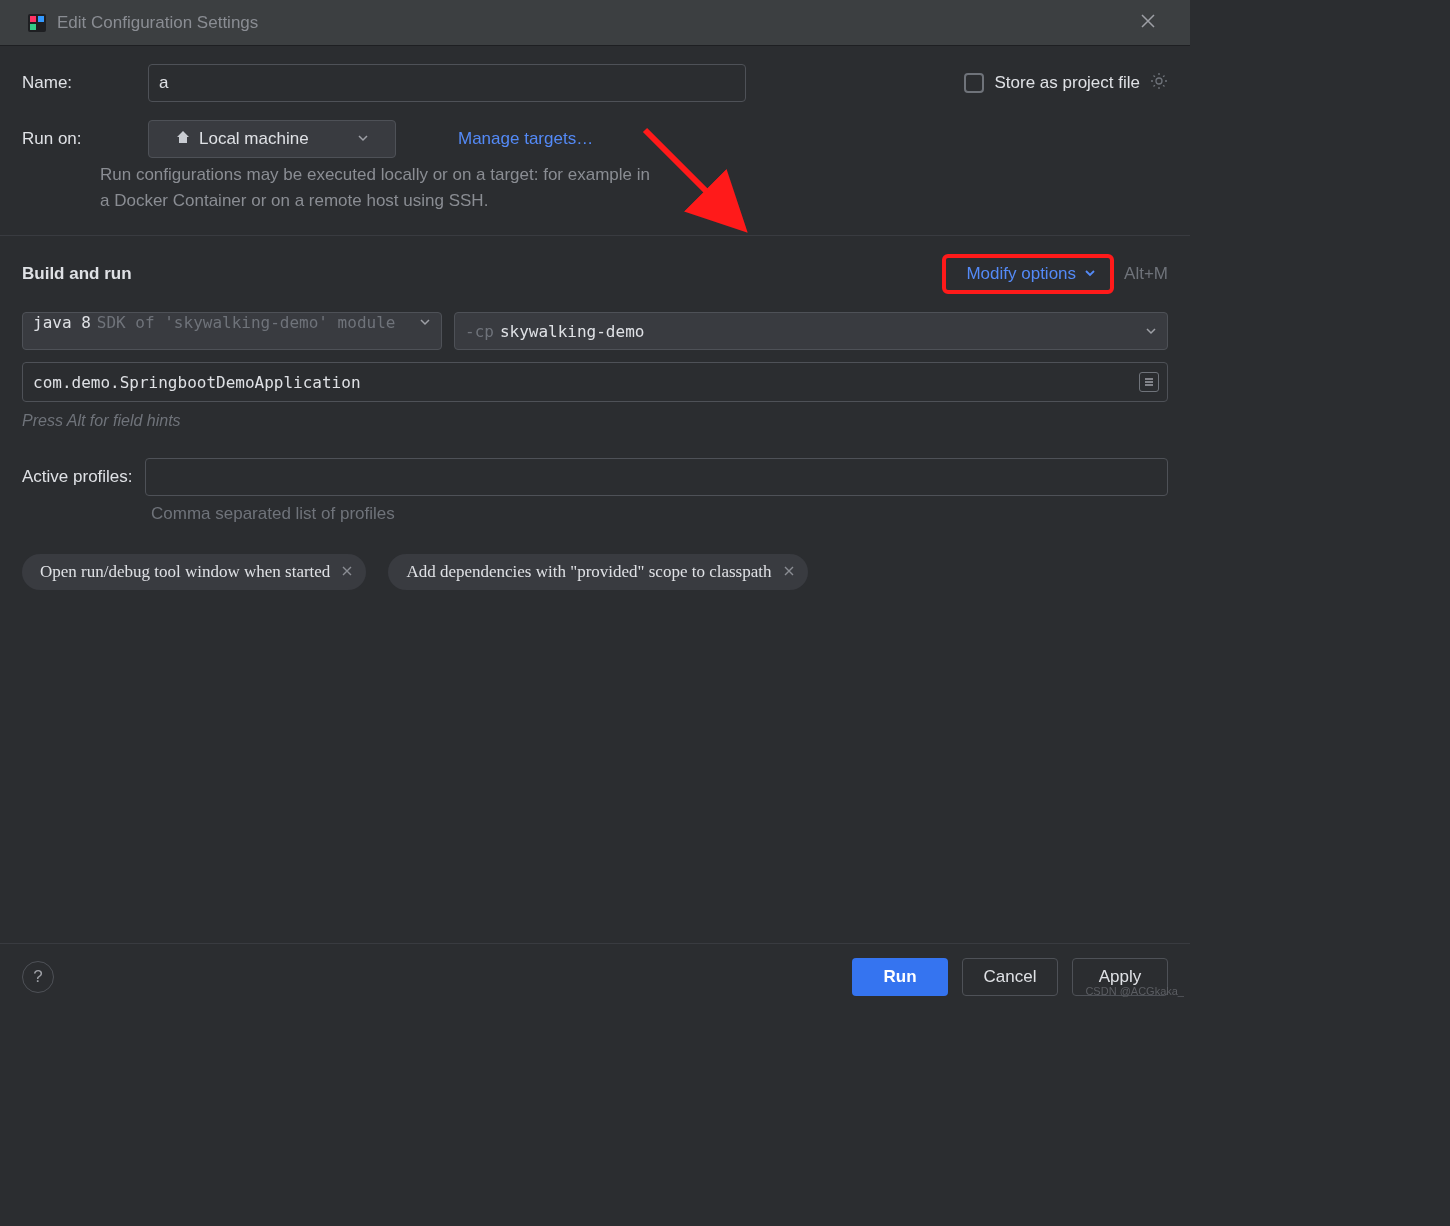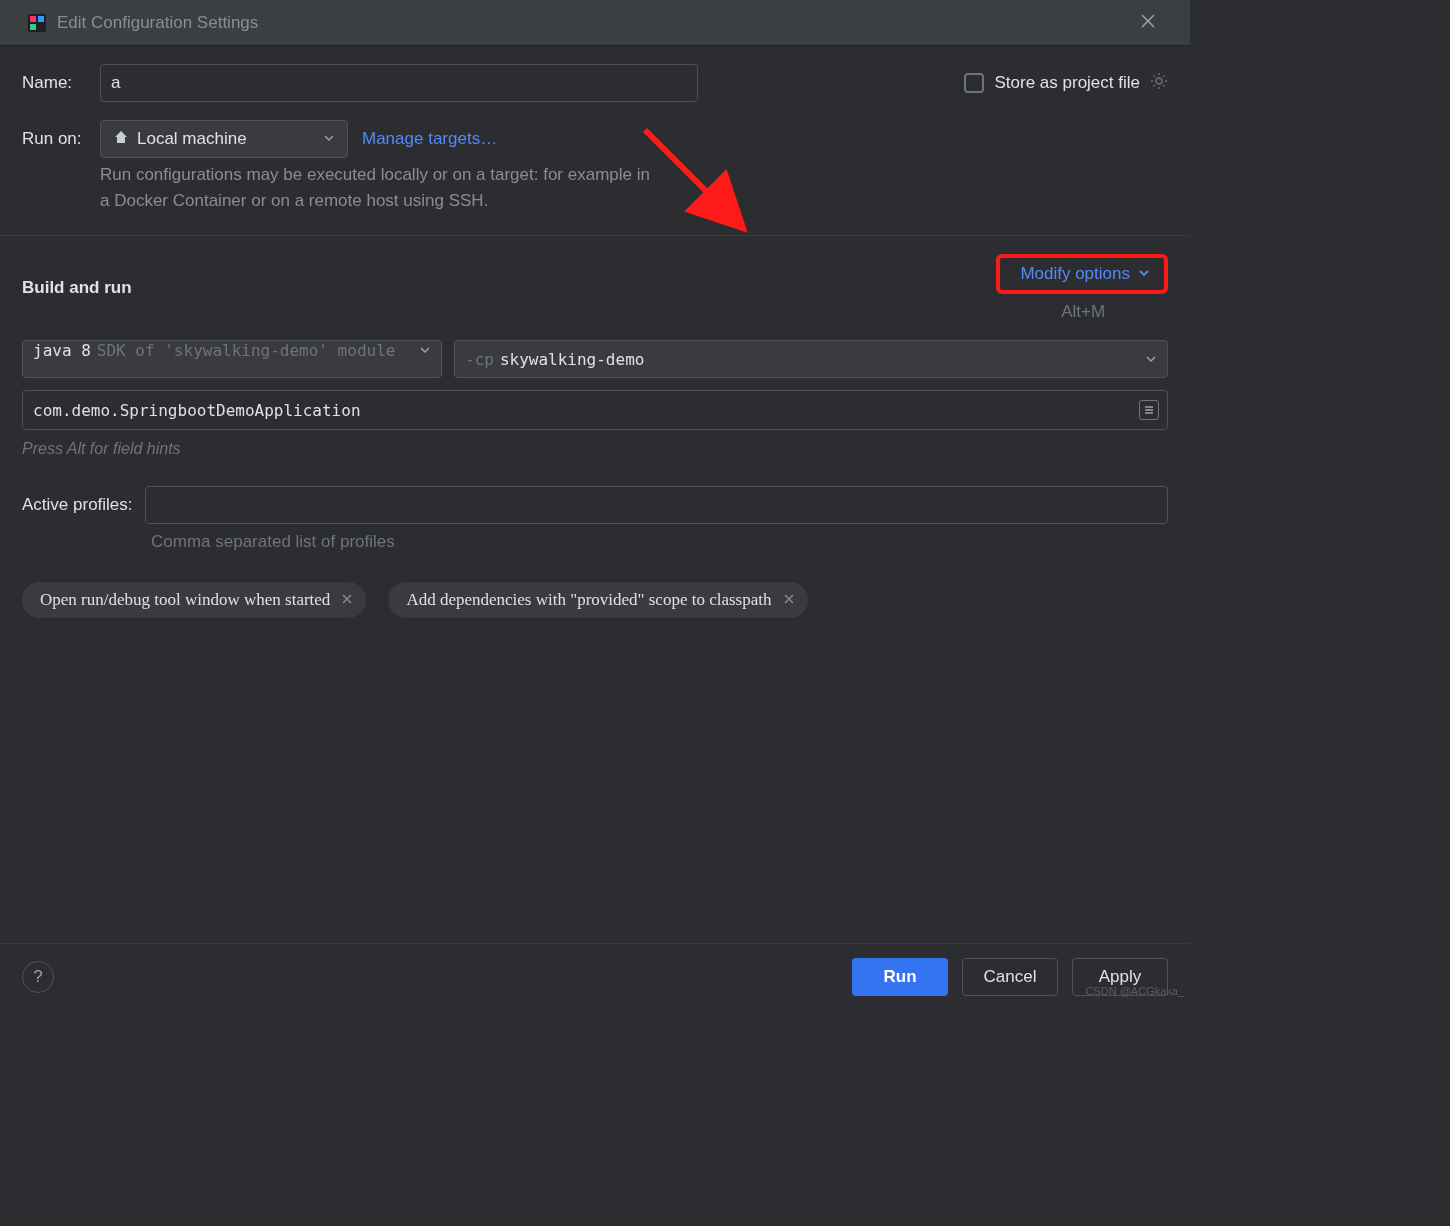--- a/index.html
+++ b/index.html
@@ -37,20 +37,21 @@
       font-size: 18px;
       padding: 4px 8px;
     }
     .content {
       padding: 18px 22px 0 22px;
     }
     .row {
       display: flex;
       align-items: center;
       margin-bottom: 18px;
+      gap: 48px;
     }
     .label {
       width: 78px;
       color: #dfe1e5;
     }
     .runon-label { width: 78px; }
     .name-input {
       flex: 0 0 598px;
       height: 38px;
       background: #2b2d30;
@@ -77,21 +78,21 @@
       color: #6f737a;
       cursor: pointer;
     }
     .combo {
       display: flex;
       align-items: center;
       height: 38px;
       background: #393b40;
       border: 1px solid #4e5157;
       border-radius: 4px;
-      padding: 0 12px;
+      padding: 0 26px;
       gap: 8px;
       cursor: pointer;
     }
     .runon-combo { width: 248px; }
     .combo .caret {
       margin-left: auto;
       color: #9ea0a6;
     }
     .home-icon { color: #c9ccd2; }
     .link {
@@ -119,21 +120,20 @@
     }
     .section-title {
       font-weight: 700;
       color: #dfe1e5;
     }
     .modify-wrap {
       margin-left: auto;
       display: flex;
       align-items: center;
       gap: 8px;
-      flex-direction: column;
     }
     .modify-box {
       border: 4px solid #ff1a1a;
       border-radius: 6px;
       padding: 6px 14px 6px 20px;
       display: flex;
       align-items: center;
       gap: 8px;
       color: #548af7;
       cursor: pointer;

